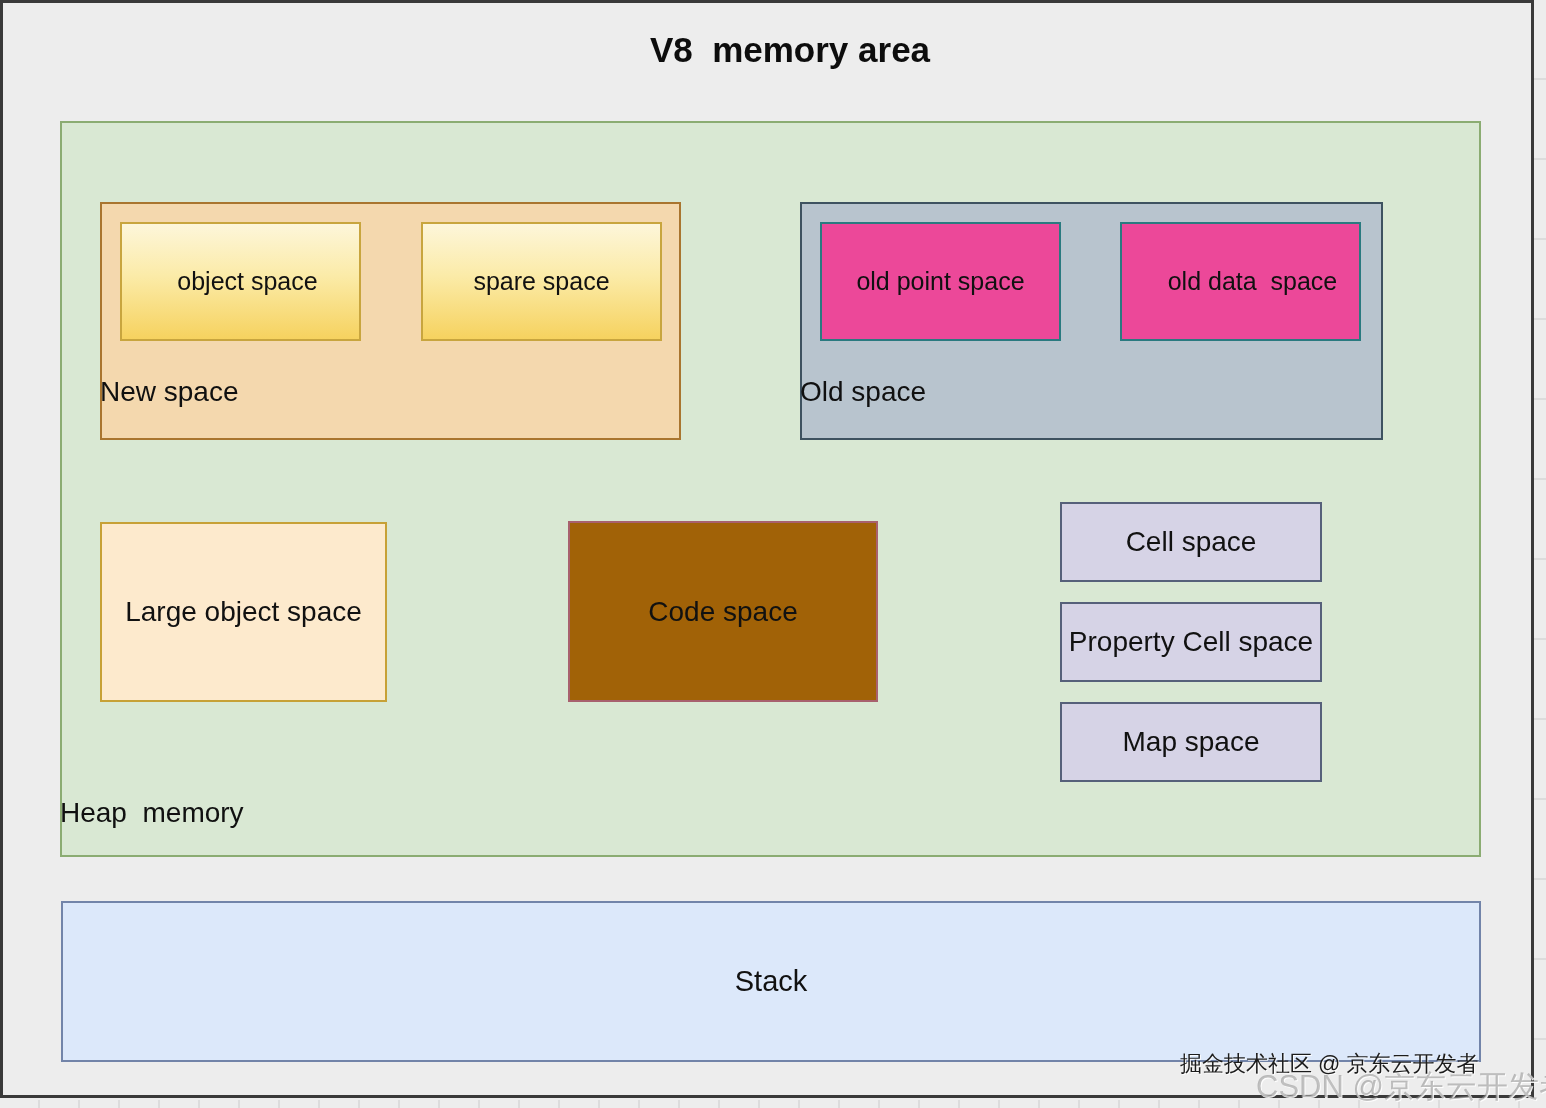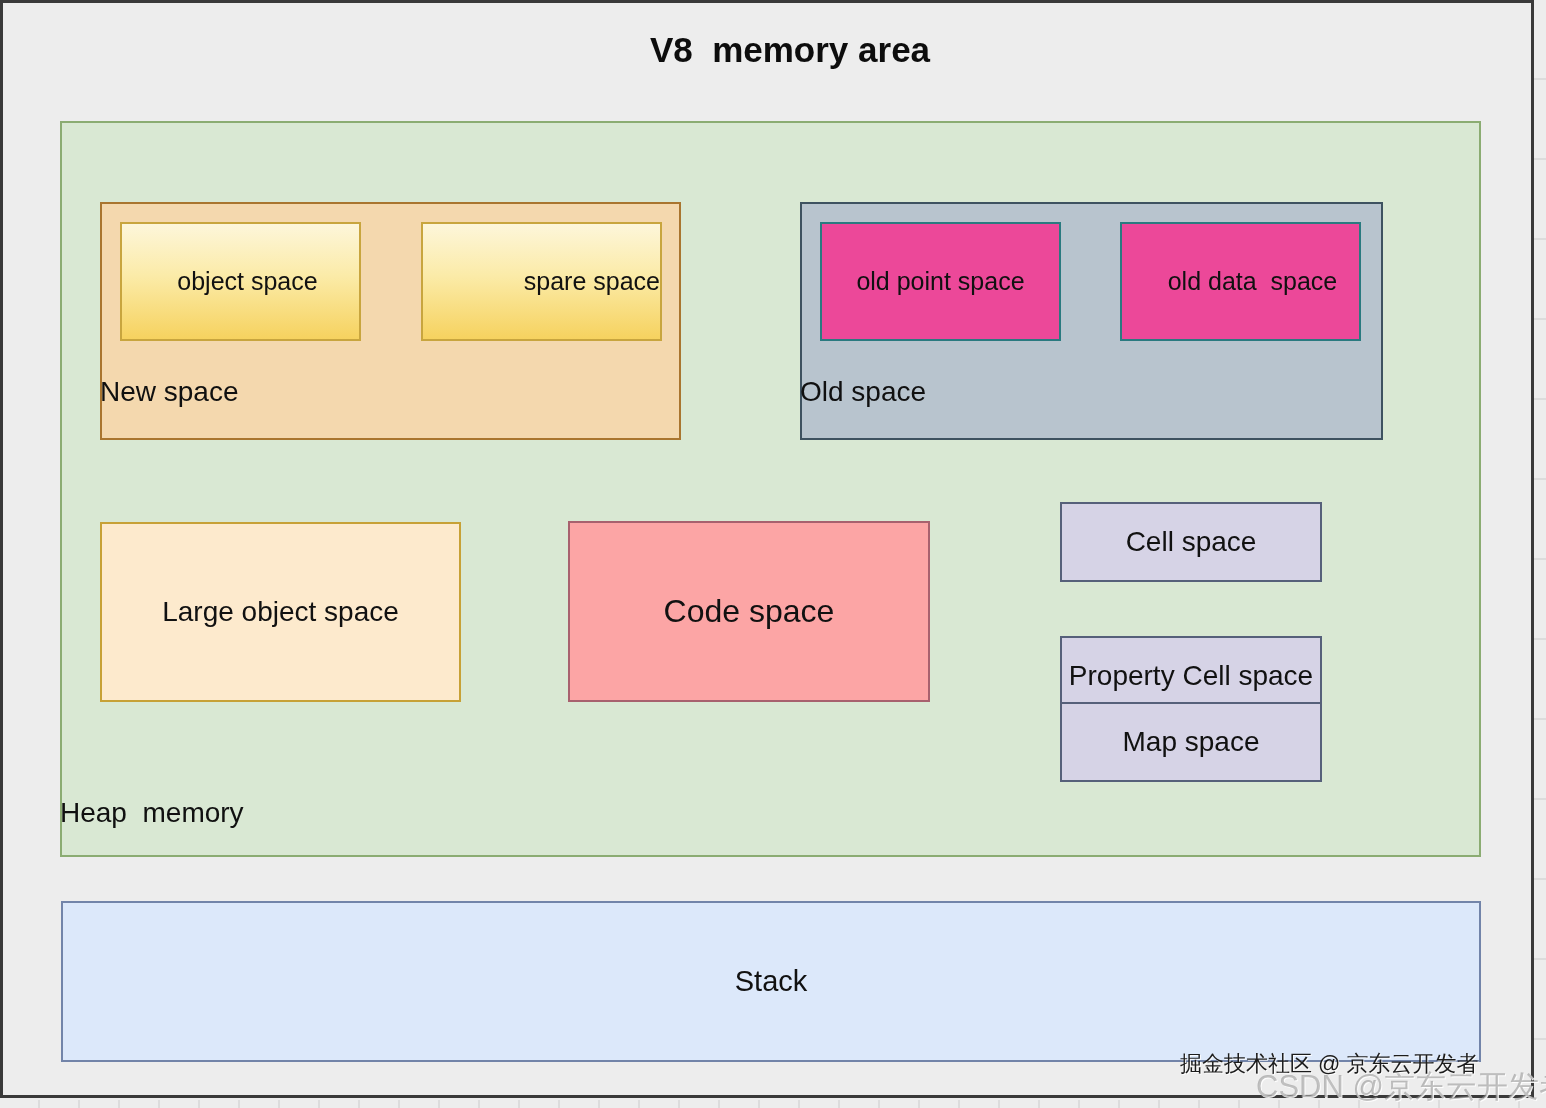--- a/index.html
+++ b/index.html
@@ -88,55 +88,55 @@
     border: 2px solid #c8a53e;
     font-size: 25px;
   }
   .cyan-box {
     width: 241px; height: 119px;
     background: #ec4899;
     border: 2px solid #2a7a80;
     font-size: 25px;
   }
   .object-space { left: 120px; top: 222px; padding-left: 14px; }
-  .spare-space  { left: 421px; top: 222px; justify-content: flex-end; }
+  .spare-space  { left: 421px; top: 222px; }
   .old-point-space { left: 820px;  top: 222px; }
   .old-data-space  { left: 1120px; top: 222px; padding-left: 24px; }
   .zone-label {
     position: absolute;
     font-size: 28px;
     color: #101010;
     white-space: pre;
   }
   .new-space-label { left: 100px; top: 376px; width: 581px; }
   .old-space-label { left: 800px; top: 376px; width: 583px; }
   .heap-label      { left: 60px;  top: 797px; width: 1421px; }
   .large-object {
     left: 100px; top: 522px;
-    width: 361px; height: 180px;
+    width: 287px; height: 180px;
     background: #fdeacd;
     border: 2px solid #c7a136;
     font-size: 28px;
   }
   .code-space {
     left: 568px; top: 521px;
-    width: 362px; height: 181px;
-    background: #fca5a5;
+    width: 310px; height: 181px;
+    background: #a16207;
     border: 2px solid #a8616e;
-    font-size: 32px;
+    font-size: 28px;
   }
   .lavender {
     left: 1060px;
     width: 262px; height: 80px;
     background: #d6d3e6;
     border: 2px solid #56607a;
     font-size: 28px;
   }
   .cell-space     { top: 502px; }
-  .property-space { top: 636px; text-align: center; }
+  .property-space { top: 602px; text-align: center; }
   .map-space      { top: 702px; }
   .stack {
     left: 61px; top: 901px;
     width: 1420px; height: 161px;
     background: #dce8fa;
     border: 2px solid #7284a9;
     font-size: 29px;
   }
   .watermark-primary {
     position: absolute;

